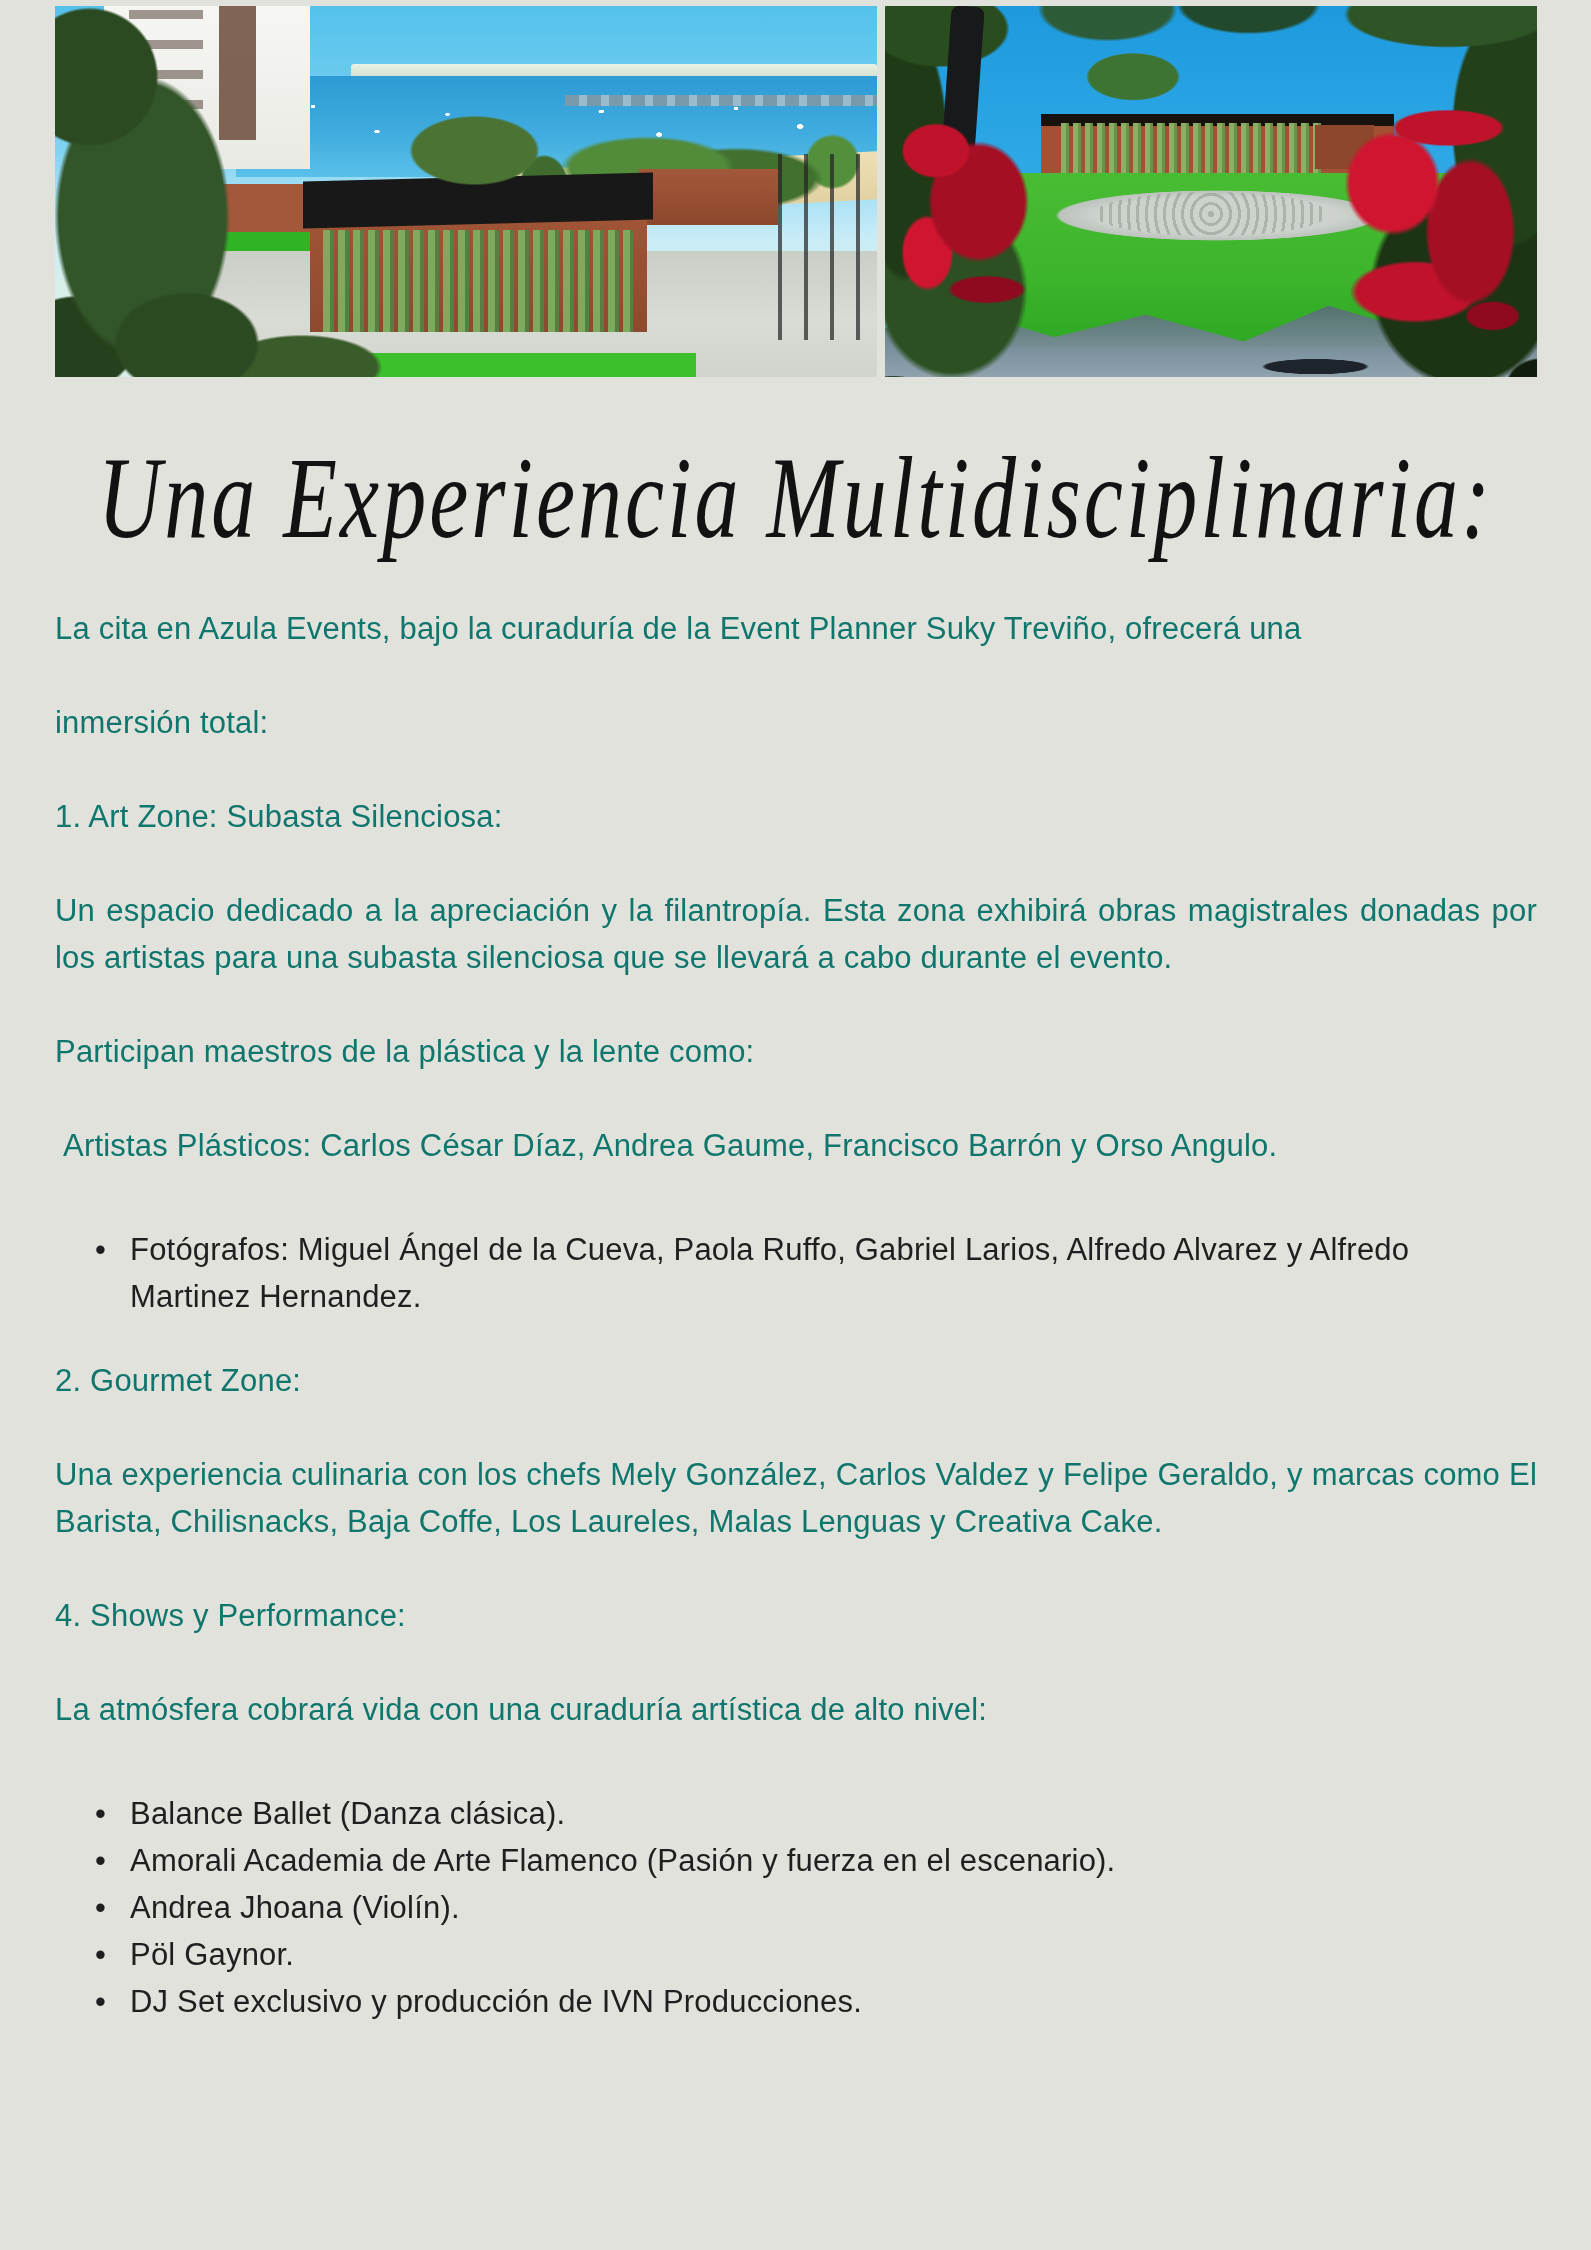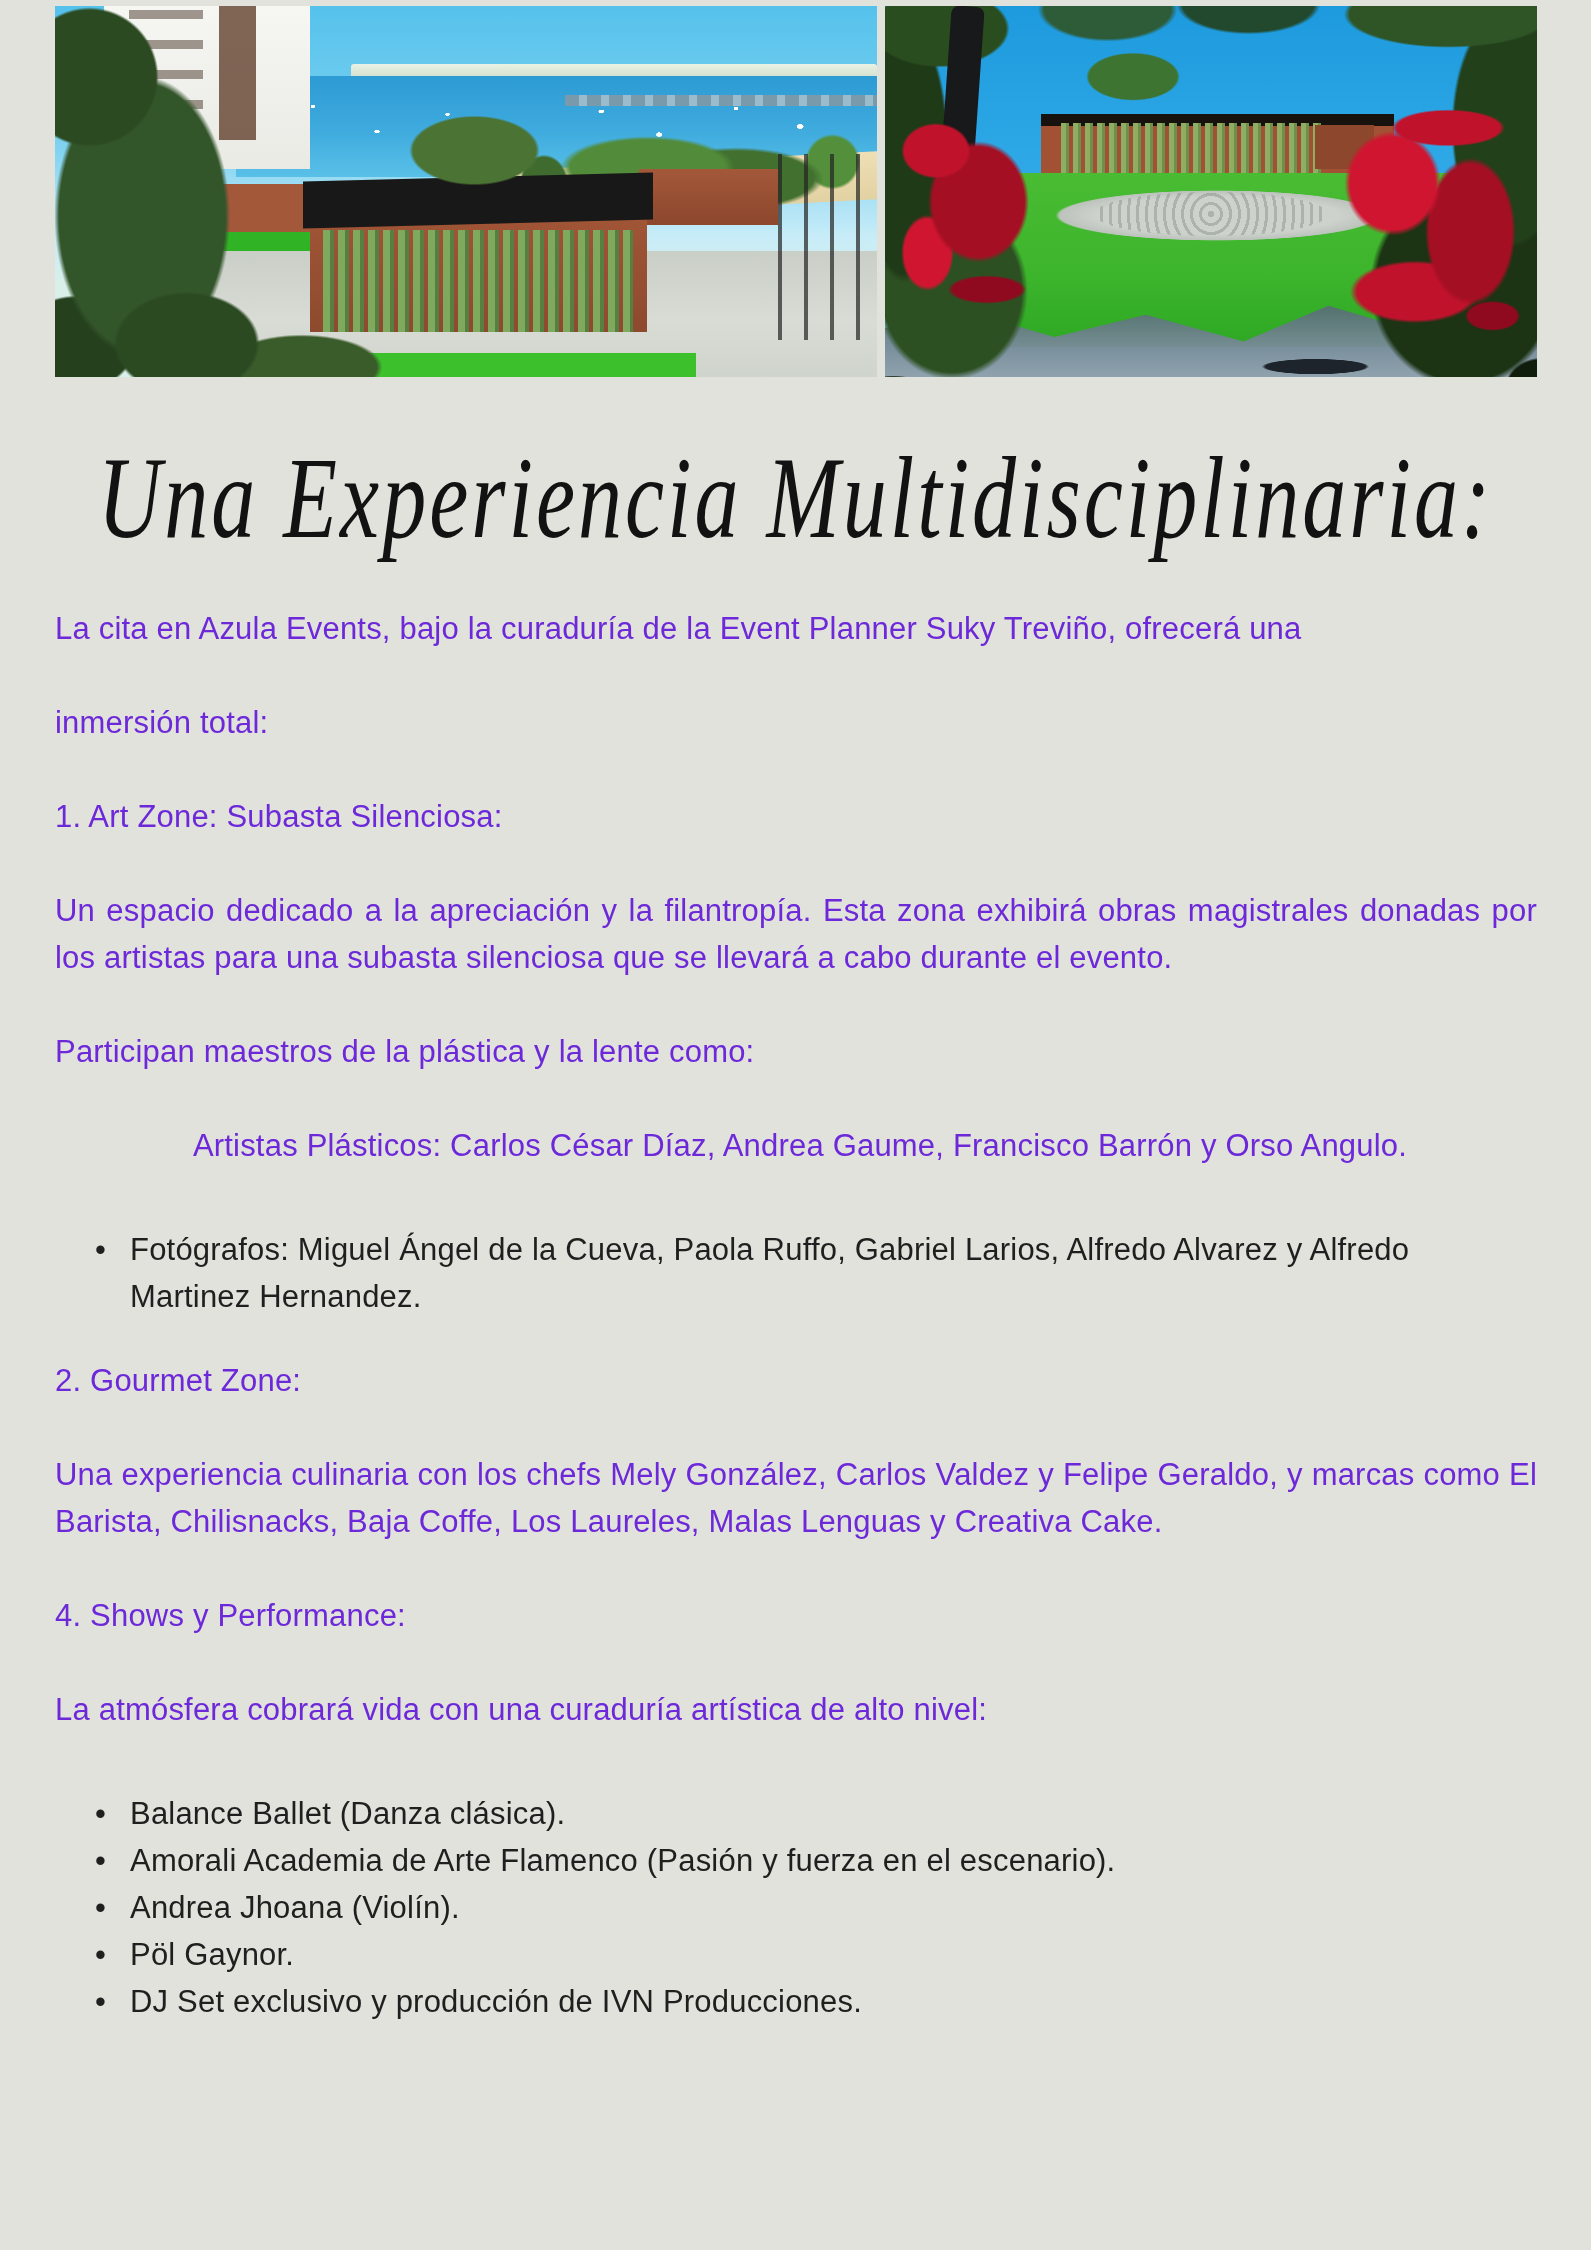--- a/index.html
+++ b/index.html
@@ -104,24 +104,24 @@
     font-family:"Liberation Serif", serif;
     font-style:italic;font-weight:400;
     font-size:88px;letter-spacing:3px;
     color:#121212;
     transform:scaleY(1.32);transform-origin:50% 50%;
     white-space:nowrap;
   }
   .line{
     position:absolute;left:55px;width:1482px;margin:0;
     font-size:31px;line-height:47px;letter-spacing:.2px;
-    color:#6d28d9;
+    color:#0f766e;
   }
   .justified{text-align:justify;}
-  .indent-sm{left:63px;width:1474px;text-align:center;}
+  .indent-sm{left:63px;width:1474px;}
   ul.blist{
     position:absolute;left:55px;width:1430px;margin:10px;padding:0;
     list-style:none;font-size:31px;line-height:47px;letter-spacing:.2px;color:#1f1f1f;
   }
   ul.blist li{position:relative;padding-left:65px;}
   ul.blist li::before{
     content:"\2022";
     position:absolute;left:30px;top:0;
     font-size:31px;color:#1f1f1f;
   }

